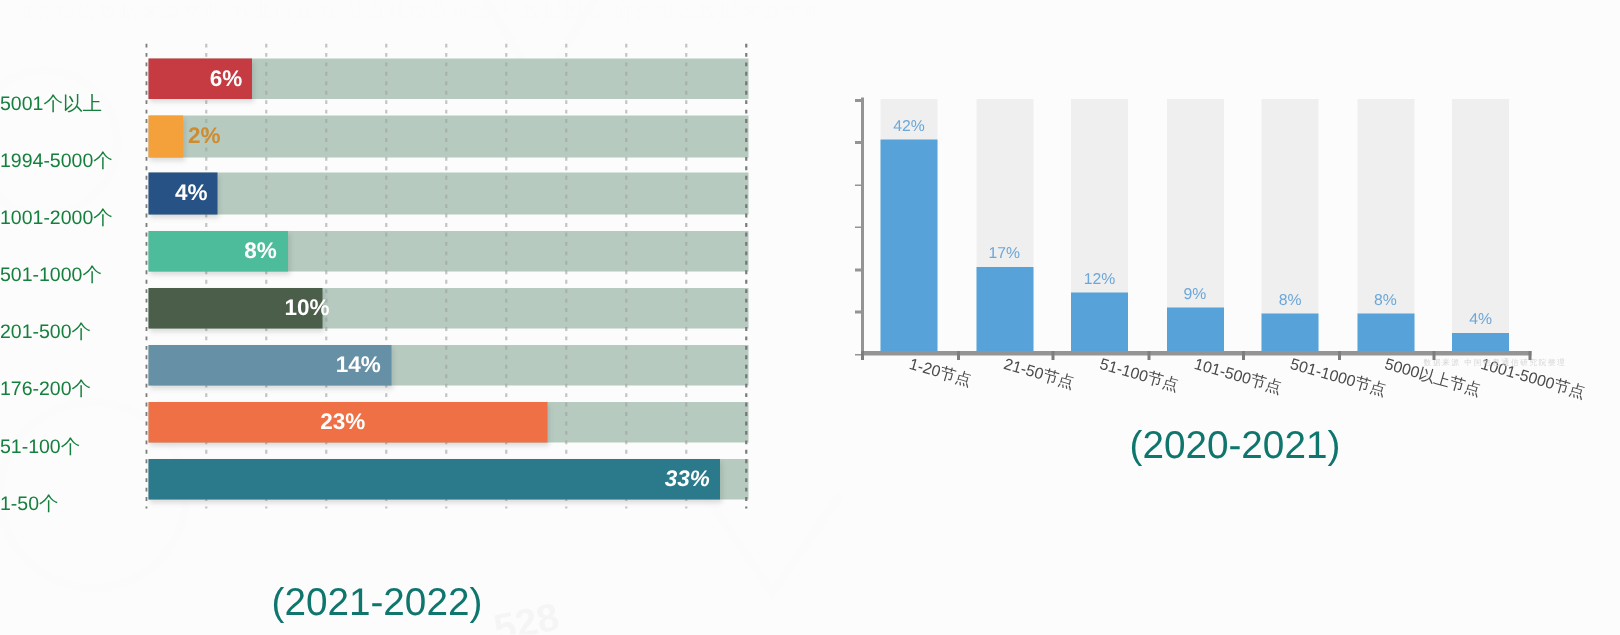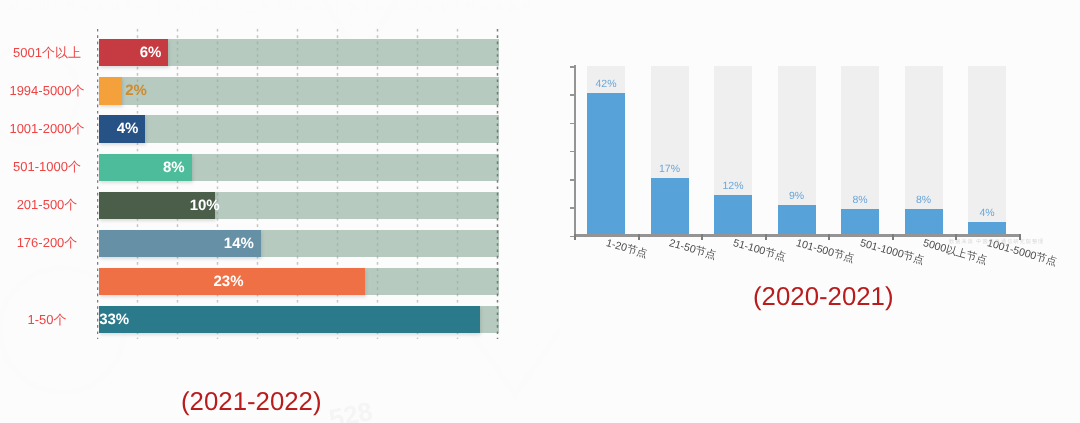--- a/index.html
+++ b/index.html
@@ -6,24 +6,24 @@
   body{width:1080px;height:423px;background:#fcfcfc;font-family:"Liberation Sans",sans-serif;overflow:hidden;position:relative;-webkit-font-smoothing:antialiased;text-rendering:geometricPrecision;}
   #stage{position:absolute;inset:0;width:1080px;height:423px;}
 
   
   #chart-left{position:absolute;left:0;top:0;width:540px;height:423px;}
   .lc-plot{position:absolute;left:99.2px;top:39.2px;width:400px;height:293.8px;}
     .lc-track{position:absolute;left:0;width:400px;height:27.2px;}
   .lc-bar{position:absolute;left:0;height:27.2px;box-shadow:1px 2px 3px rgba(80,80,80,0.18);z-index:6;}
   .lc-inlabel{position:absolute;height:27.2px;line-height:27.2px;z-index:7;font-size:15px;font-weight:bold;color:#ffffff;}
   .lc-outlabel{position:absolute;height:27.2px;line-height:27.2px;z-index:7;font-size:15px;font-weight:bold;}
-  .lc-cat{position:absolute;left:0;width:94px;text-align:center;height:27.2px;line-height:27.2px;font-size:13px;color:#ef4444;white-space:nowrap;}
+  .lc-cat{position:absolute;left:0;width:94px;text-align:left;height:27.2px;line-height:27.2px;font-size:13px;color:#15803d;white-space:nowrap;margin-top:16px;}
   .lc-grid-svg{position:absolute;left:-2.2px;top:-9.8px;pointer-events:none;z-index:5;}
 
-  .caption{position:absolute;font-size:25.8px;color:#b91c1c;letter-spacing:0px;white-space:nowrap;}
+  .caption{position:absolute;font-size:25.8px;color:#0f766e;letter-spacing:0px;white-space:nowrap;}
 
   
   #chart-right{position:absolute;left:540px;top:0;width:540px;height:423px;margin-top:33px;}
   .rc-track{position:absolute;background:#efefef;z-index:1;}
   .rc-bar{position:absolute;background:#57a3d9;z-index:2;}
   .rc-vlabel{position:absolute;font-size:10.5px;color:#6ba7d8;text-align:center;z-index:3;}
   #footnote{position:absolute;left:949px;top:238px;width:112px;font-size:5.2px;color:#d6d6d6;letter-spacing:1.0px;white-space:nowrap;overflow:hidden;}
   .rc-xlabel{position:absolute;font-size:10.6px;color:#4b4b4b;white-space:nowrap;transform-origin:left top;transform:rotate(16deg);}
   .rc-yaxis{position:absolute;width:2px;background:#949494;z-index:4;}
   .rc-xaxis{position:absolute;height:2.4px;background:#949494;z-index:4;}
@@ -83,28 +83,29 @@
         <div class="lc-inlabel" style="top: 76.3px; left: 0px; width: 39.1894px; text-align: right;">4%</div>
         <div class="lc-bar" style="top: 114.45px; width: 92.3788px; background: rgb(76, 188, 154);"></div>
         <div class="lc-inlabel" style="top: 114.45px; left: 0px; width: 85.3788px; text-align: right;">8%</div>
         <div class="lc-bar" style="top: 152.6px; width: 115.473px; background: rgb(75, 94, 74);"></div>
         <div class="lc-inlabel" style="top: 152.6px; left: 0px; width: 108.473px; text-align: right; margin-left: 12px;">10%</div>
         <div class="lc-bar" style="top: 190.75px; width: 161.663px; background: rgb(102, 144, 165);"></div>
         <div class="lc-inlabel" style="top: 190.75px; left: 0px; width: 154.663px; text-align: right;">14%</div>
         <div class="lc-bar" style="top: 228.9px; width: 265.589px; background: rgb(239, 112, 68);"></div>
         <div class="lc-inlabel" style="top: 228.9px; left: 0px; width: 258.589px; text-align: center;">23%</div>
         <div class="lc-bar" style="top: 267.05px; width: 381.062px; background: rgb(42, 122, 140);"></div>
-        <div class="lc-inlabel" style="top: 267.05px; left: 0px; width: 374.062px; ">33%</div>
+        <div class="lc-inlabel" style="top: 267.05px; left: 0px; width: 374.062px; text-align: right; font-style: italic;">33%</div>
       </div>
   <div class="lc-cat" style="top: 38.6px;">5001个以上</div>
       <div class="lc-cat" style="top: 76.75px;">1994-5000个</div>
       <div class="lc-cat" style="top: 114.9px;">1001-2000个</div>
       <div class="lc-cat" style="top: 153.05px;">501-1000个</div>
       <div class="lc-cat" style="top: 191.2px;">201-500个</div>
       <div class="lc-cat" style="top: 229.35px;">176-200个</div>
+      <div class="lc-cat" style="top: 267.5px;">51-100个</div>
       <div class="lc-cat" style="top: 305.65px;">1-50个</div>
     </div>
 
   <div class="caption" id="cap-left" style="left:181px;top:388px;">(2021-2022)</div>
 
   <div id="chart-right">
     <div id="rc-plot">
         <div class="rc-yaxis" style="left: 34.3px; top: 32.4px; height: 171.2px;"></div>
         <div class="rc-ytick" style="left: 29.7px; top: 33px;"></div>
         <div class="rc-ytick" style="left: 29.7px; top: 61.2833px;"></div>

